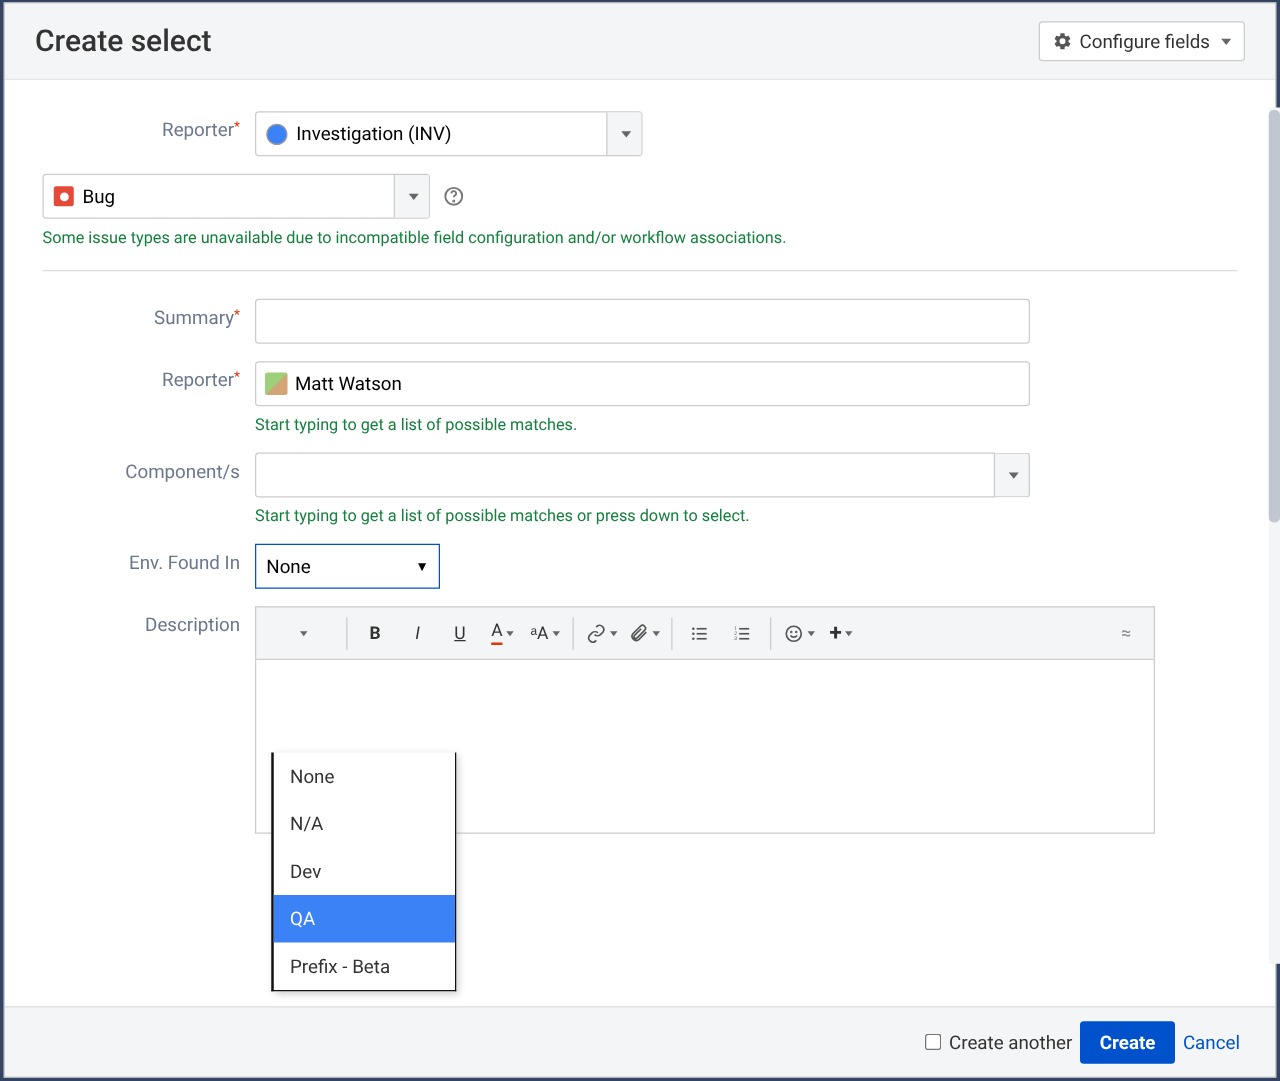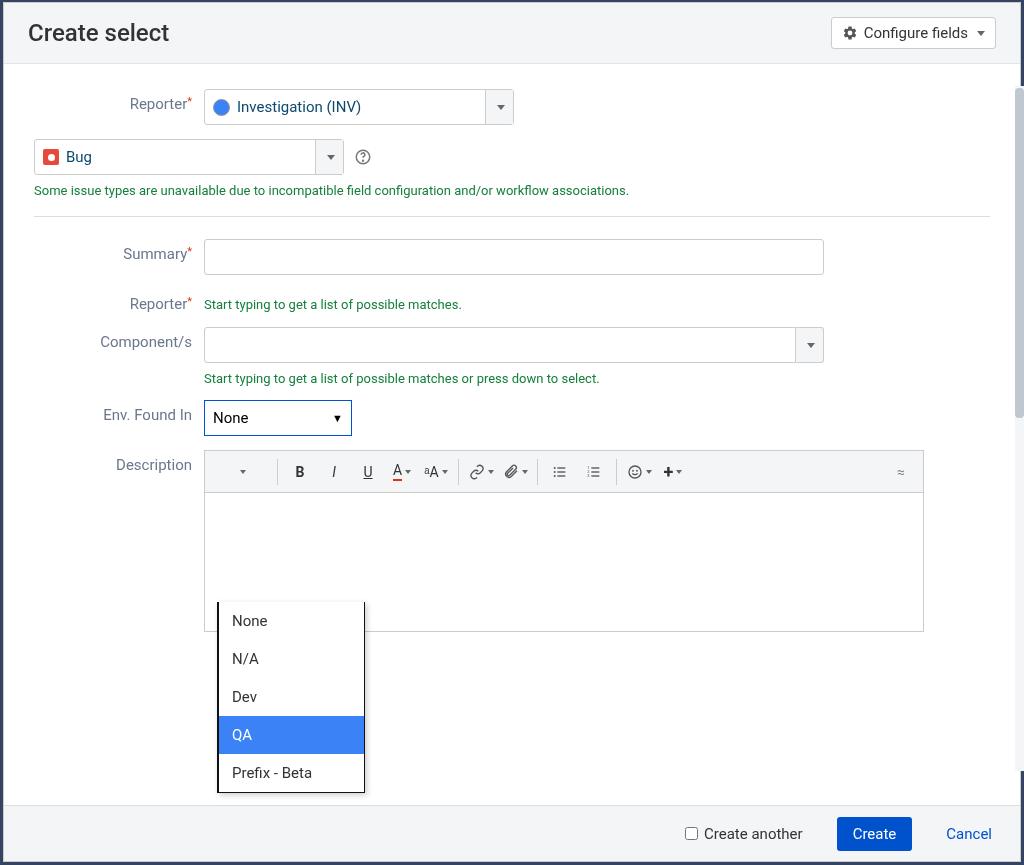--- a/index.html
+++ b/index.html
@@ -95,21 +95,21 @@
       height: 36px;
       width: 310px;
     }
     .select-value {
       flex: 1;
       display: flex;
       align-items: center;
       gap: 7px;
       padding: 0 8px;
       font-size: 15px;
-      color: #0c4a6e;
+      color: #000000;
     }
     .select-dropdown-btn {
       width: 28px;
       border-left: 1px solid #ccc;
       background: #f4f5f7;
       display: flex;
       align-items: center;
       justify-content: center;
     }
     .proj-icon {
@@ -267,39 +267,39 @@
       height: 140px;
       border: 1px solid #ccc;
       background: #fff;
     }
     .modal-footer {
       height: 56px;
       border-top: 1px solid #ddd;
       display: flex;
       align-items: center;
       justify-content: flex-end;
-      gap: 34px;
+      gap: 6px;
       padding: 0 28px;
       background: #f4f5f7;
     }
     .checkbox-label {
       display: flex;
       align-items: center;
       gap: 6px;
       font-size: 15px;
       color: #333;
     }
     .create-btn {
       background: #0052cc;
       color: #fff;
       border: none;
       border-radius: 3px;
       padding: 8px 16px;
       font-size: 15px;
-      font-weight: 400;
+      font-weight: 700;
       cursor: pointer;
     }
     .cancel-link {
       color: #0052cc;
       font-size: 15px;
       cursor: pointer;
     }
     .scroll-hint {
       position: absolute;
       right: 0;
@@ -388,20 +388,24 @@
       <div class="form-control">
         <input class="text-input" type="text" style="">
       </div>
     </div>
 
     <div class="form-row">
       <div class="form-label">
         <span>Reporter</span><span class="required">*</span>
       </div>
       <div class="form-control">
+        <div class="reporter-input">
+          <span class="avatar"></span>
+          <span>Matt Watson</span>
+        </div>
         <div class="help-text">Start typing to get a list of possible matches.</div>
       </div>
     </div>
 
     <div class="form-row">
       <div class="form-label">Component/s</div>
       <div class="form-control">
         <div class="components-box">
           <div class="components-input"></div>
           <div class="components-dd">

